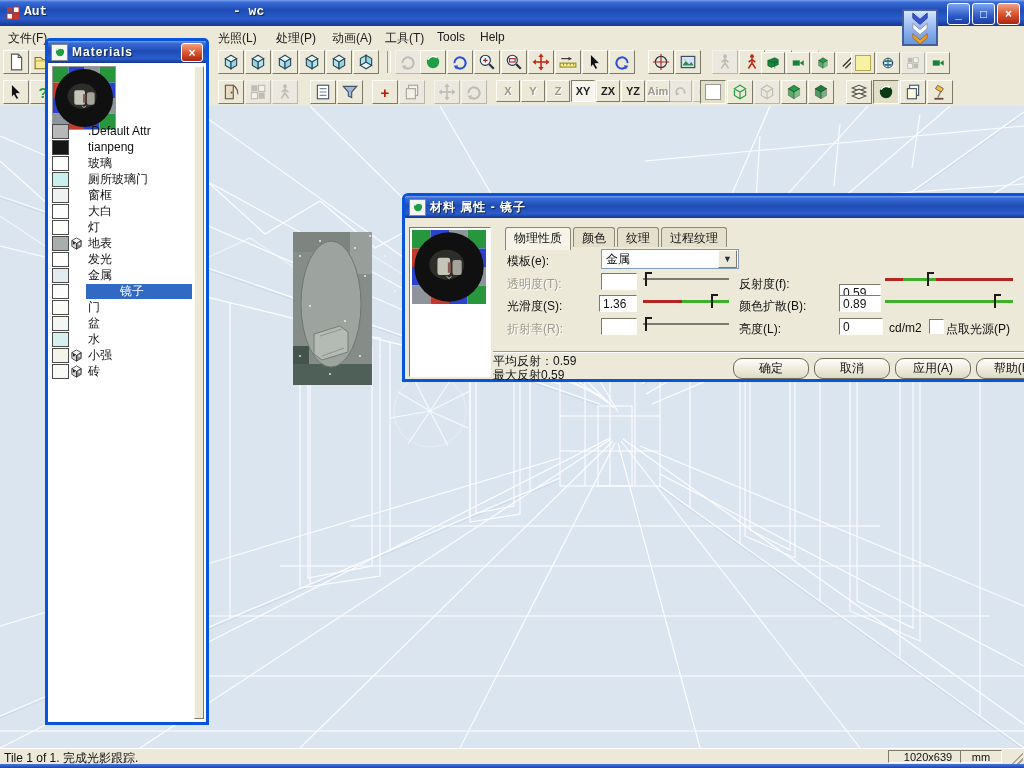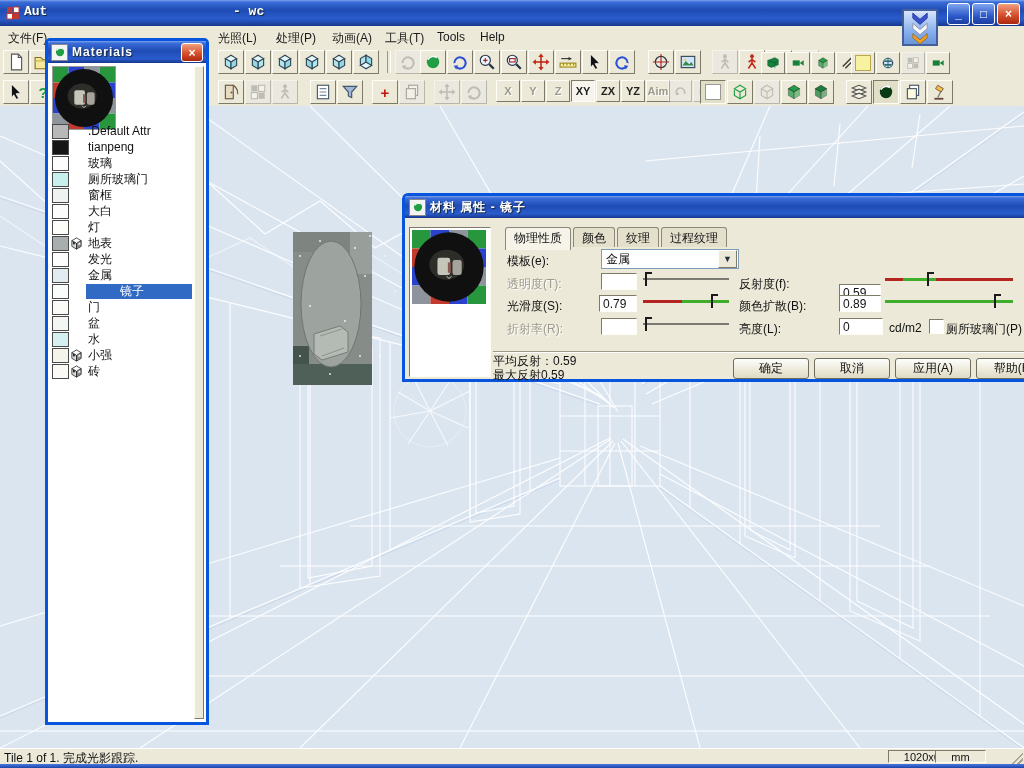--- a/index.html
+++ b/index.html
@@ -103,21 +103,21 @@
   .strack.reflect{background:linear-gradient(90deg,#b42420 0 14%,#3fae2a 14% 40%,#b42420 40% 100%);height:3px;}
   .strack.bleed{background:linear-gradient(90deg,#3fae2a 0 100%);height:3px;}
   .strack.dis{background:#7a7a72;}
   .thumb{position:absolute;top:2px;width:8px;height:14px;margin-left:-2px;}
   .thumb::before{content:"";position:absolute;left:2px;top:0;width:2px;height:14px;background:#1a1a1a;}
   .thumb::after{content:"";position:absolute;left:4px;top:0;width:5px;height:2px;background:#1a1a1a;}
   .chk{position:absolute;width:13px;height:13px;background:#fff;border:1px solid;border-color:#7d7a68 #fffef6 #fffef6 #7d7a68;}
   .sep{position:absolute;left:88px;right:2px;top:155px;border-top:1px solid #9c9a8c;border-bottom:1px solid #fff;}
   .stat{position:absolute;font-size:12px;color:#111;}
   .dbtn{position:absolute;width:76px;height:21px;font-size:12px;color:#111;
-    background:linear-gradient(180deg,#fefefc,#ece9d8 60%,#ddd9c4);border:1px solid #6f6d5e;border-radius:3px;
+    background:linear-gradient(180deg,#fefefc,#ece9d8 60%,#ddd9c4);border:1px solid #6f6d5e;border-radius:9px;
     display:flex;align-items:center;justify-content:center;box-sizing:border-box;}
 
   
   .statusbar{position:absolute;left:0;top:748px;width:1024px;height:16px;background:var(--face,#ece9d8);
     border-top:1px solid #fff;}
   .smsg{position:absolute;left:4px;top:1px;font-size:12px;color:#111;}
   .sbox{position:absolute;top:1px;height:13px;border:1px solid;border-color:#7d7a68 #fffef6 #fffef6 #7d7a68;
     font-size:11px;color:#111;display:flex;align-items:center;justify-content:center;box-sizing:border-box;background:var(--face,#ece9d8);}
   .grip{position:absolute;right:1px;top:2px;width:13px;height:13px;
     background:repeating-linear-gradient(135deg,transparent 0 2px,#a8a494 2px 4px);
@@ -900,21 +900,21 @@
       <div class="thumb" style="left: 2%;"></div>
     </div>
     <span class="dlab" style="left:334px;top:80px">反射度(f):</span>
     <div class="field" style="left:434px;top:88px;width:42px">0.59</div>
     <div class="slider" style="left:480px;top:74px;width:128px">
       <div class="strack reflect"></div>
       <div class="thumb" style="left: 33%;"></div>
     </div>
 
     <span class="dlab" style="left:102px;top:102px">光滑度(S):</span>
-    <div class="field" style="left:194px;top:99px;width:38px">0.79</div>
+    <div class="field" style="left:194px;top:99px;width:38px">1.36</div>
     <div class="slider" style="left:238px;top:96px;width:86px">
       <div class="strack smooth"></div>
       <div class="thumb" style="left: 79%;"></div>
     </div>
     <span class="dlab" style="left:334px;top:102px">颜色扩散(B):</span>
     <div class="field" style="left:434px;top:99px;width:42px">0.89</div>
     <div class="slider" style="left:480px;top:96px;width:128px">
       <div class="strack bleed"></div>
       <div class="thumb" style="left: 85%;"></div>
     </div>
@@ -922,32 +922,32 @@
     <span class="dlab dis" style="left:102px;top:125px">折射率(R):</span>
     <div class="field" style="left:196px;top:122px;width:36px"></div>
     <div class="slider" style="left:238px;top:119px;width:86px">
       <div class="strack dis"></div>
       <div class="thumb" style="left: 2%;"></div>
     </div>
     <span class="dlab" style="left:334px;top:125px">亮度(L):</span>
     <div class="field" style="left:434px;top:122px;width:44px">0</div>
     <span class="dlab" style="left:484px;top:125px">cd/m2</span>
     <span class="chk" style="left:524px;top:123px"></span>
-    <span class="dlab" style="left:541px;top:125px">厕所玻璃门(P)</span>
+    <span class="dlab" style="left:541px;top:125px">点取光源(P)</span>
 
     <div class="sep"></div>
     <span class="stat" style="left:88px;top:157px">平均反射：0.59</span>
     <span class="stat" style="left:88px;top:171px">最大反射0.59</span>
 
     <div class="dbtn" style="left:328px;top:162px">确定</div>
     <div class="dbtn" style="left:409px;top:162px">取消</div>
     <div class="dbtn" style="left:490px;top:162px">应用(A)</div>
     <div class="dbtn" style="left:571px;top:162px">帮助(H)</div>
   </div>
 
   <div class="statusbar">
     <span class="smsg">Tile 1 of 1. 完成光影跟踪.</span>
     <span class="sbox" style="right:56px;width:80px">1020x639</span>
-    <span class="sbox" style="right:38px;width:51px">mm</span>
+    <span class="sbox" style="right:22px;width:42px">mm</span>
     <span class="grip"></span>
   </div>
   <div class="bottomstrip"></div>
 </div>
 
 </body></html>

